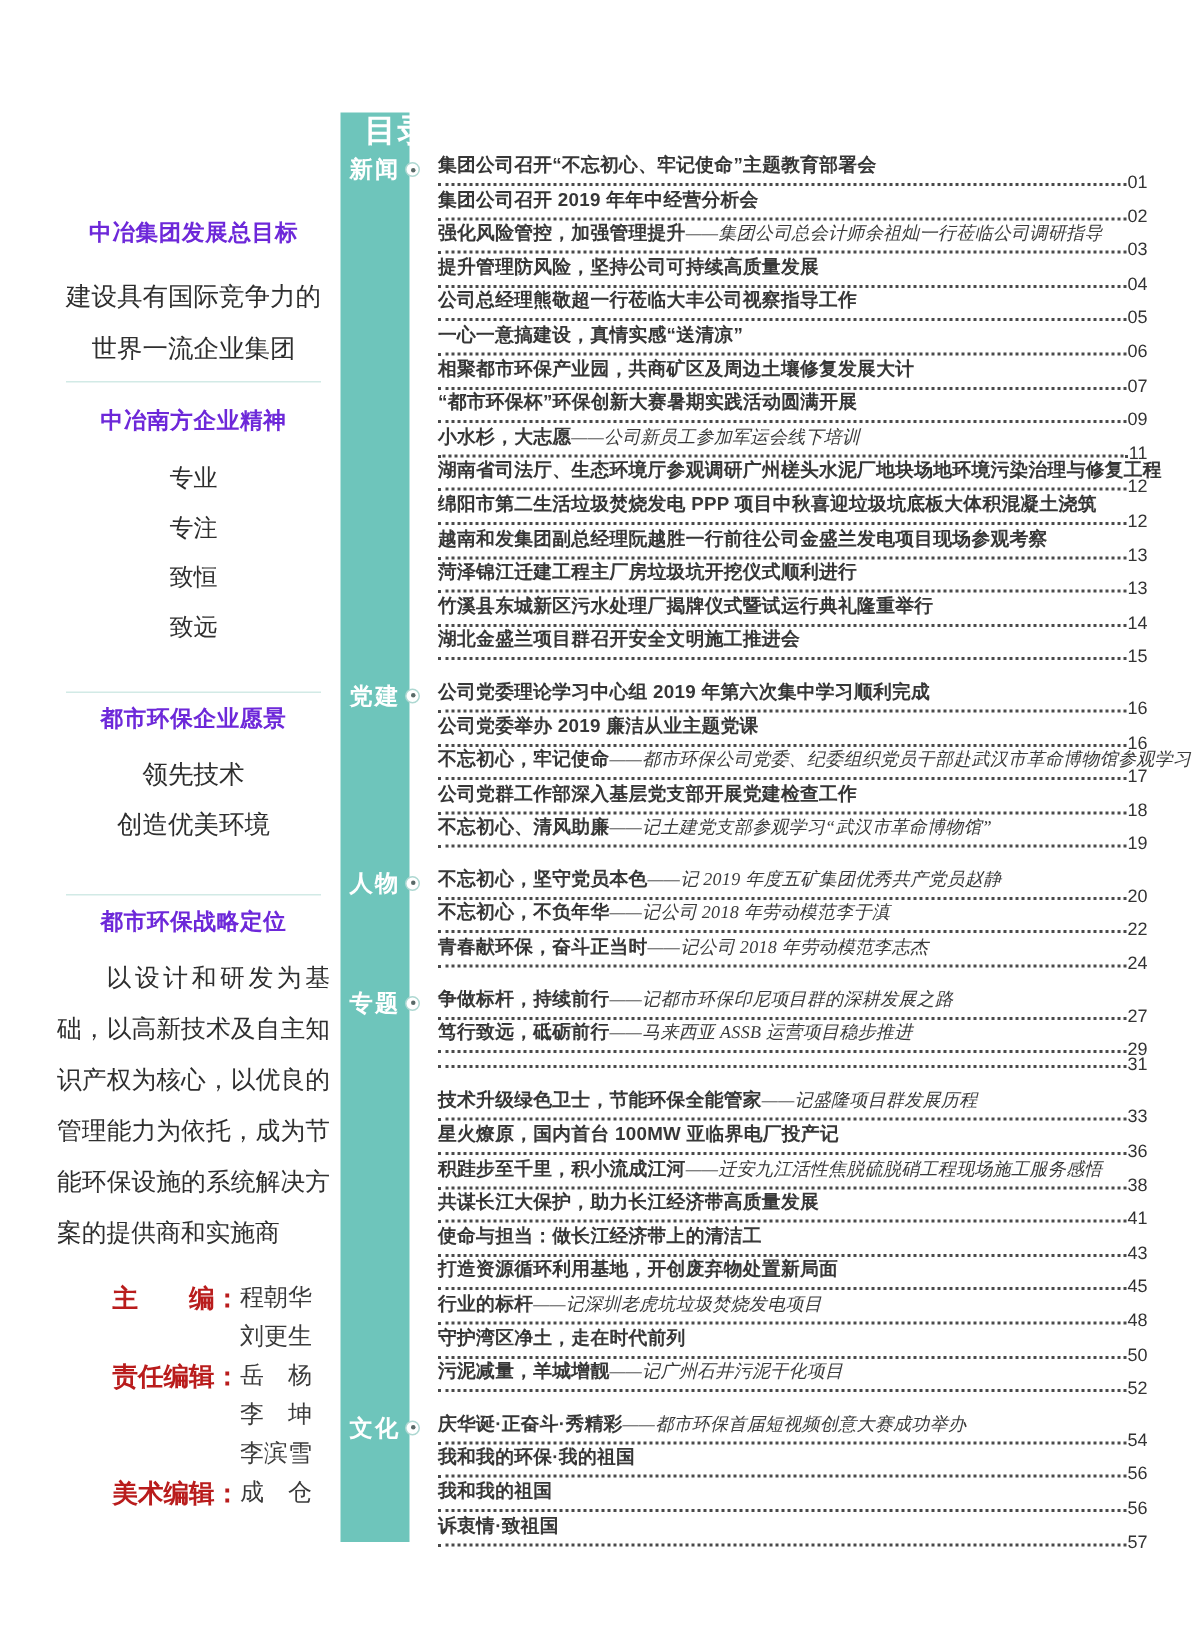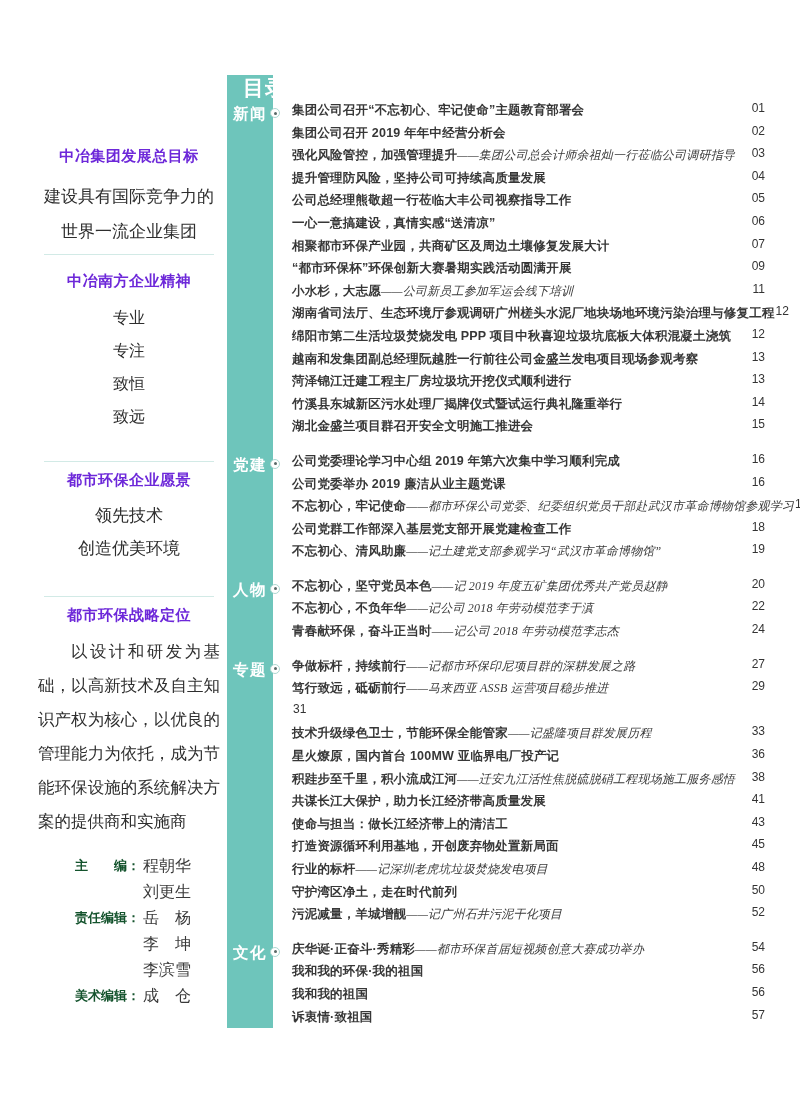--- a/index.html
+++ b/index.html
@@ -3,54 +3,54 @@
 <meta charset="utf-8">
 <style>
   html,body{margin:0;padding:0;background:#fff;}
   .page{position:relative;width:800px;height:1100px;background:#ffffff;overflow:hidden;
         font-family:"Liberation Sans",sans-serif;}
   
   .sidebar{position:absolute;left:38px;top:146px;width:182px;}
   .sb-h{color:#6d28d9;font-weight:bold;font-size:15px;text-align:center;height:20px;line-height:20px;letter-spacing:0.5px;}
   .sb-lines1{margin-top:14px;}
   .sb-lines1 .sb-line{line-height:35px;}
-  .sb-line{font-family:Liberation Mono, monospace;font-size:17px;color:#2e2e2e;text-align:center;}
+  .sb-line{font-family:Liberation Serif, serif;font-size:17px;color:#2e2e2e;text-align:center;}
   .sb-div{border:none;border-top:1px solid #d2eae6;margin:0 6px;}
   .d1{margin-top:4px;}
   .h2{margin-top:16px;}
   .sb-lines2{margin-top:12px;}
   .sb-lines2 .sb-line{line-height:33px;font-size:16px;}
   .d2{margin-top:26px;}
   .h3{margin-top:8px;}
   .sb-lines3{margin-top:10px;}
   .sb-lines3 .sb-line{line-height:33px;}
   .d3{margin-top:30px;}
   .h4{margin-top:8px;}
   .sb-para{margin-top:10px;font-family:"Liberation Serif",serif;font-size:16.5px;color:#2e2e2e;
            line-height:34px;text-align:justify;text-indent:2em;}
   .editors{margin-top:14px;padding-left:37px;}
   .ed-row{display:flex;}
-  .ed-label{flex:0 0 68px;color:#14532d;font-weight:bold;font-size:13px;line-height:26px;white-space:nowrap;}
+  .ed-label{flex:0 0 68px;color:#b91c1c;font-weight:bold;font-size:17px;line-height:26px;white-space:nowrap;}
   .ed-names div{font-size:16px;color:#3a3a3a;line-height:26px;}
   
   .toc{position:absolute;left:227px;top:75px;width:538px;}
   .toc-bar{position:absolute;left:0;top:0;width:46px;height:953px;background:#6ec5bb;}
   .toc-title{position:relative;height:29px;width:46px;box-sizing:border-box;color:#fff;
              font-size:21px;font-weight:bold;letter-spacing:1px;padding-left:16px;line-height:26px;white-space:nowrap;}
   .toc-section{display:flex;position:relative;}
   .toc-section + .toc-section{margin-top:12px;}
   .sec-label{position:relative;flex:0 0 46px;}
   .sec-name{display:block;color:#ffffff;font-weight:bold;font-size:15.5px;letter-spacing:1.5px;
             padding:1px 0 0 6px;line-height:17px;white-space:nowrap;}
   .bullet{position:absolute;right:-7px;top:4px;width:8px;height:8px;background:#fff;
           border:1px solid #aed8d2;border-radius:50%;}
   .bullet::after{content:"";position:absolute;left:2.5px;top:2.5px;width:3px;height:3px;
           border-radius:50%;background:#5a6a68;}
   .sec-entries{flex:1;padding-left:19px;min-width:0;}
-  .toc-entry{height:22.6px;display:flex;flex-direction:row;justify-content:space-between;}
+  .toc-entry{height:22.6px;display:flex;flex-direction:column;justify-content:flex-start;}
   .entry-title{font-size:12.5px;font-weight:bold;color:#373737;white-space:nowrap;line-height:13px;letter-spacing:0.2px;}
   .entry-sub{font-family:"Liberation Serif",serif;font-style:italic;font-weight:normal;font-size:12px;color:#3a3a3a;}
   .entry-leader{display:flex;align-items:flex-end;height:9px;}
   .leader-dots{flex:1;border-bottom:2px dotted #4a4a4a;margin-bottom:2px;}
   .page-num{font-size:12px;color:#333;line-height:9px;margin-left:1px;font-weight:normal;}
 </style>
 </head>
 <body>
 
 <div class="page">

